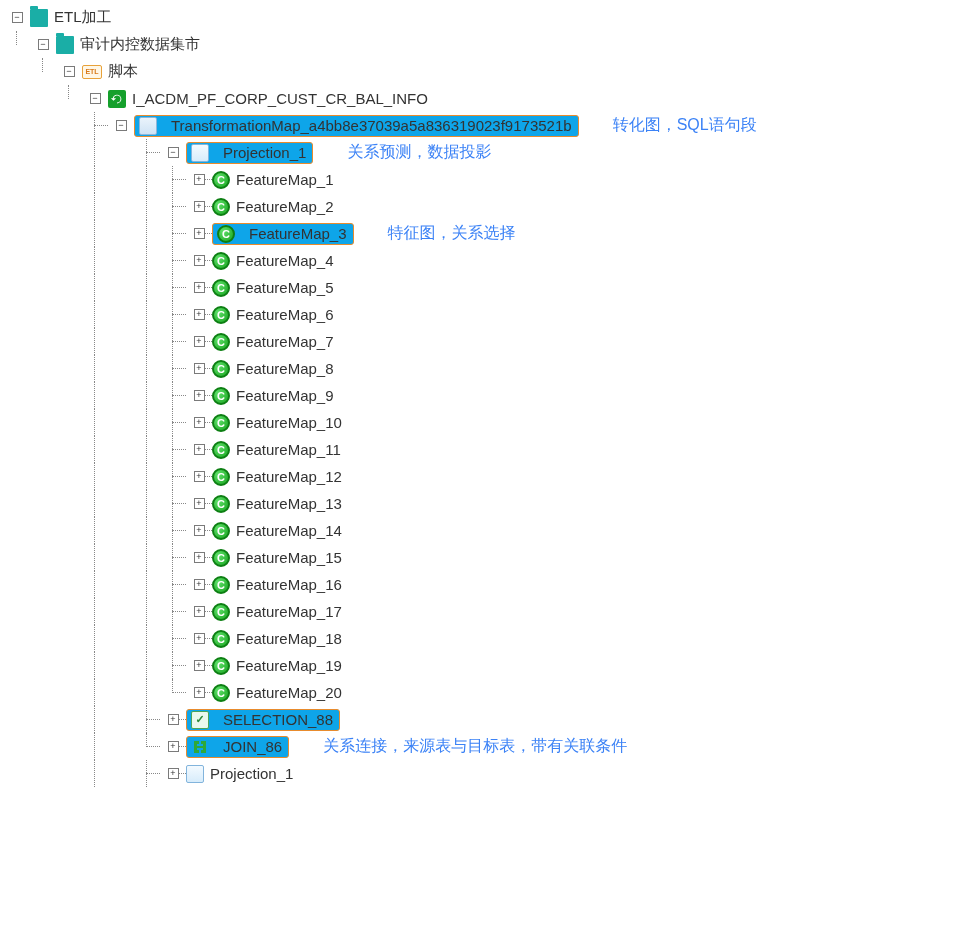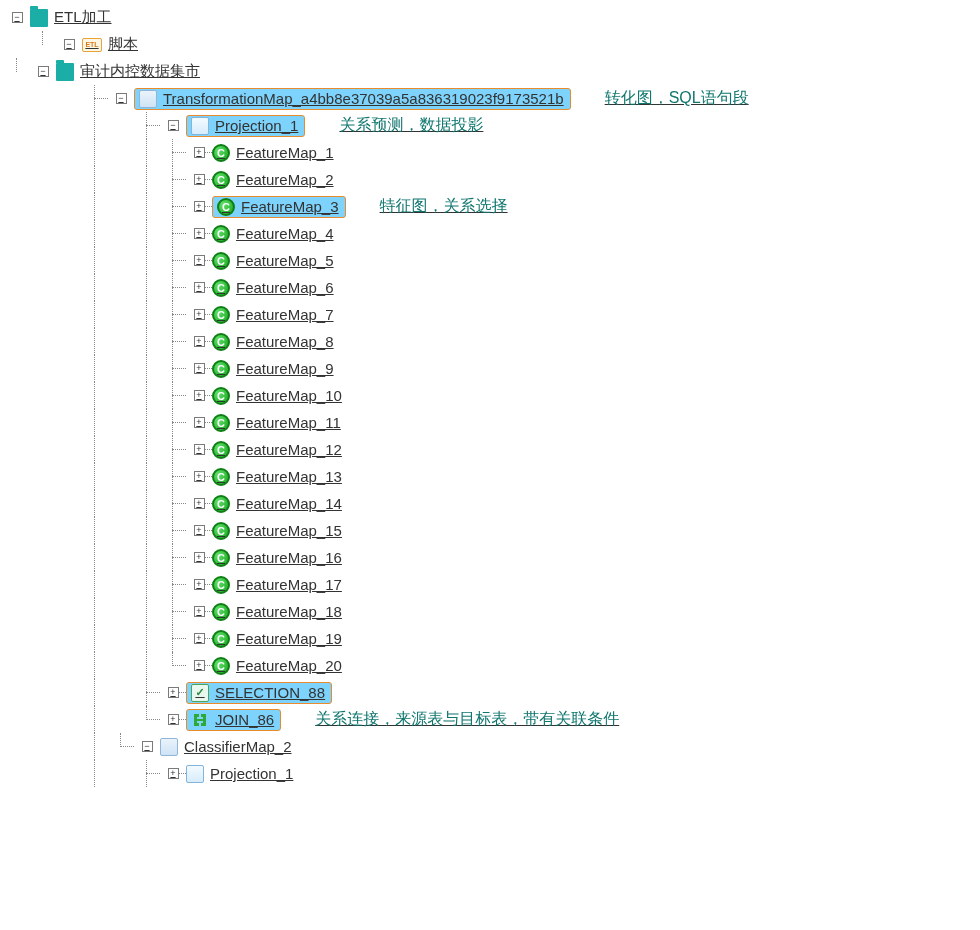--- a/index.html
+++ b/index.html
@@ -5,21 +5,21 @@
   * { box-sizing: border-box; }
   body {
     margin: 0;
     padding: 4px;
     font-family: "Microsoft YaHei", Arial, sans-serif;
     font-size: 15px;
     color: #333;
     background: #fff;
     width: 980px;
   }
-  .tree { position: relative; text-decoration: underline; }
+  .tree { position: relative; }
   .node {
     display: flex;
     align-items: center;
     height: 27px;
     white-space: nowrap;
   }
   .indent {
     display: inline-flex;
     align-items: center;
     justify-content: center;
@@ -117,67 +117,82 @@
   .sel-icon::after {
     content:"✓"; color:#2e8b3d; font-size:11px; font-weight:bold;
   }
   .join-icon {
     position:relative;
   }
   .join-icon svg { width:18px; height:18px; }
 
   .label { padding: 0 2px; }
   .highlight {
-    background: #7dd3fc;
+    background: #0ea5e9;
     border: 1px solid #e88b2d;
     border-radius: 3px;
     padding: 0 4px;
     display: inline-flex;
     align-items: center;
     height: 22px;
+    gap: 8px;
   }
   .highlight .icon { margin-right: 4px; }
   .annotation {
-    color: #0f766e;
+    color: #3b82f6;
     margin-left: 34px;
     font-size: 16px;
   }
 </style>
 </head>
 <body>
 
 <div class="tree">
 
   <div class="node">
     <span class="indent">
         <span class="exp minus"></span>
       </span>
     <span class="icon folder-teal"></span>
     <span class="label">ETL加工</span>
   </div>
 
   <div class="node">
-    <span class="indent"></span>
     <span class="indent vline-half"></span>
     <span class="indent">
         <span class="exp minus"></span>
       </span>
-    <span class="icon etl-icon">ETL</span>
-    <span class="label">脚本</span>
-  </div>
-
-  <div class="node">
+    <span class="icon folder-teal"></span>
+    <span class="label">审计内控数据集市</span>
+  </div>
+
+  <div class="node">
+    <span class="indent"></span>
     <span class="indent vline-half"></span>
     <span class="indent">
         <span class="exp minus"></span>
       </span>
-    <span class="icon folder-teal"></span>
-    <span class="label">审计内控数据集市</span>
-  </div>
-
+    <span class="icon etl-icon">ETL</span>
+    <span class="label">脚本</span>
+  </div>
+
+  <div class="node">
+    <span class="indent"></span>
+    <span class="indent"></span>
+    <span class="indent vline-half"></span>
+    <span class="indent">
+        <span class="exp minus"></span>
+      </span>
+    <span class="icon refresh-icon">
+      <svg viewBox="0 0 16 16">
+          <path fill="#fff" d="M8 3a5 5 0 0 0-4.9 4H1l3 3 3-3H4.1A4 4 0 1 1 8 12v1a5 5 0 1 0 0-10z"></path>
+        </svg>
+    </span>
+    <span class="label">I_ACDM_PF_CORP_CUST_CR_BAL_INFO</span>
+  </div>
 
   <div class="node">
     <span class="indent"></span>
       <span class="indent"></span>
       <span class="indent"></span>
     <span class="indent vline hline"></span>
     <span class="indent">
         <span class="exp minus"></span>
       </span>
     <span class="highlight">
@@ -524,32 +539,20 @@
             <path fill="#2fa83a" d="M3 3h5v3H6v6h2v3H3zM15 3h-5v3h2v6h-2v3h5z"></path>
             <path stroke="#2fa83a" stroke-width="2" d="M6 9h6"></path>
           </svg>
       </span>
       <span class="label">JOIN_86</span>
     </span>
     <span class="annotation">关系连接，来源表与目标表，带有关联条件</span>
   </div>
 
 
-  <div class="node">
-    <span class="indent"></span>
-      <span class="indent"></span>
-      <span class="indent"></span>
-    <span class="indent vline"></span>
-    <span class="indent vline-half hline"></span>
-    <span class="indent">
-        <span class="exp minus"></span>
-      </span>
-    <span class="icon map-icon"></span>
-    <span class="label">ClassifierMap_2</span>
-  </div>
 
   <div class="node">
     <span class="indent"></span>
       <span class="indent"></span>
       <span class="indent"></span>
     <span class="indent vline"></span>
       <span class="indent"></span>
     <span class="indent vline hline"></span>
     <span class="indent hline">
         <span class="exp plus"></span>

